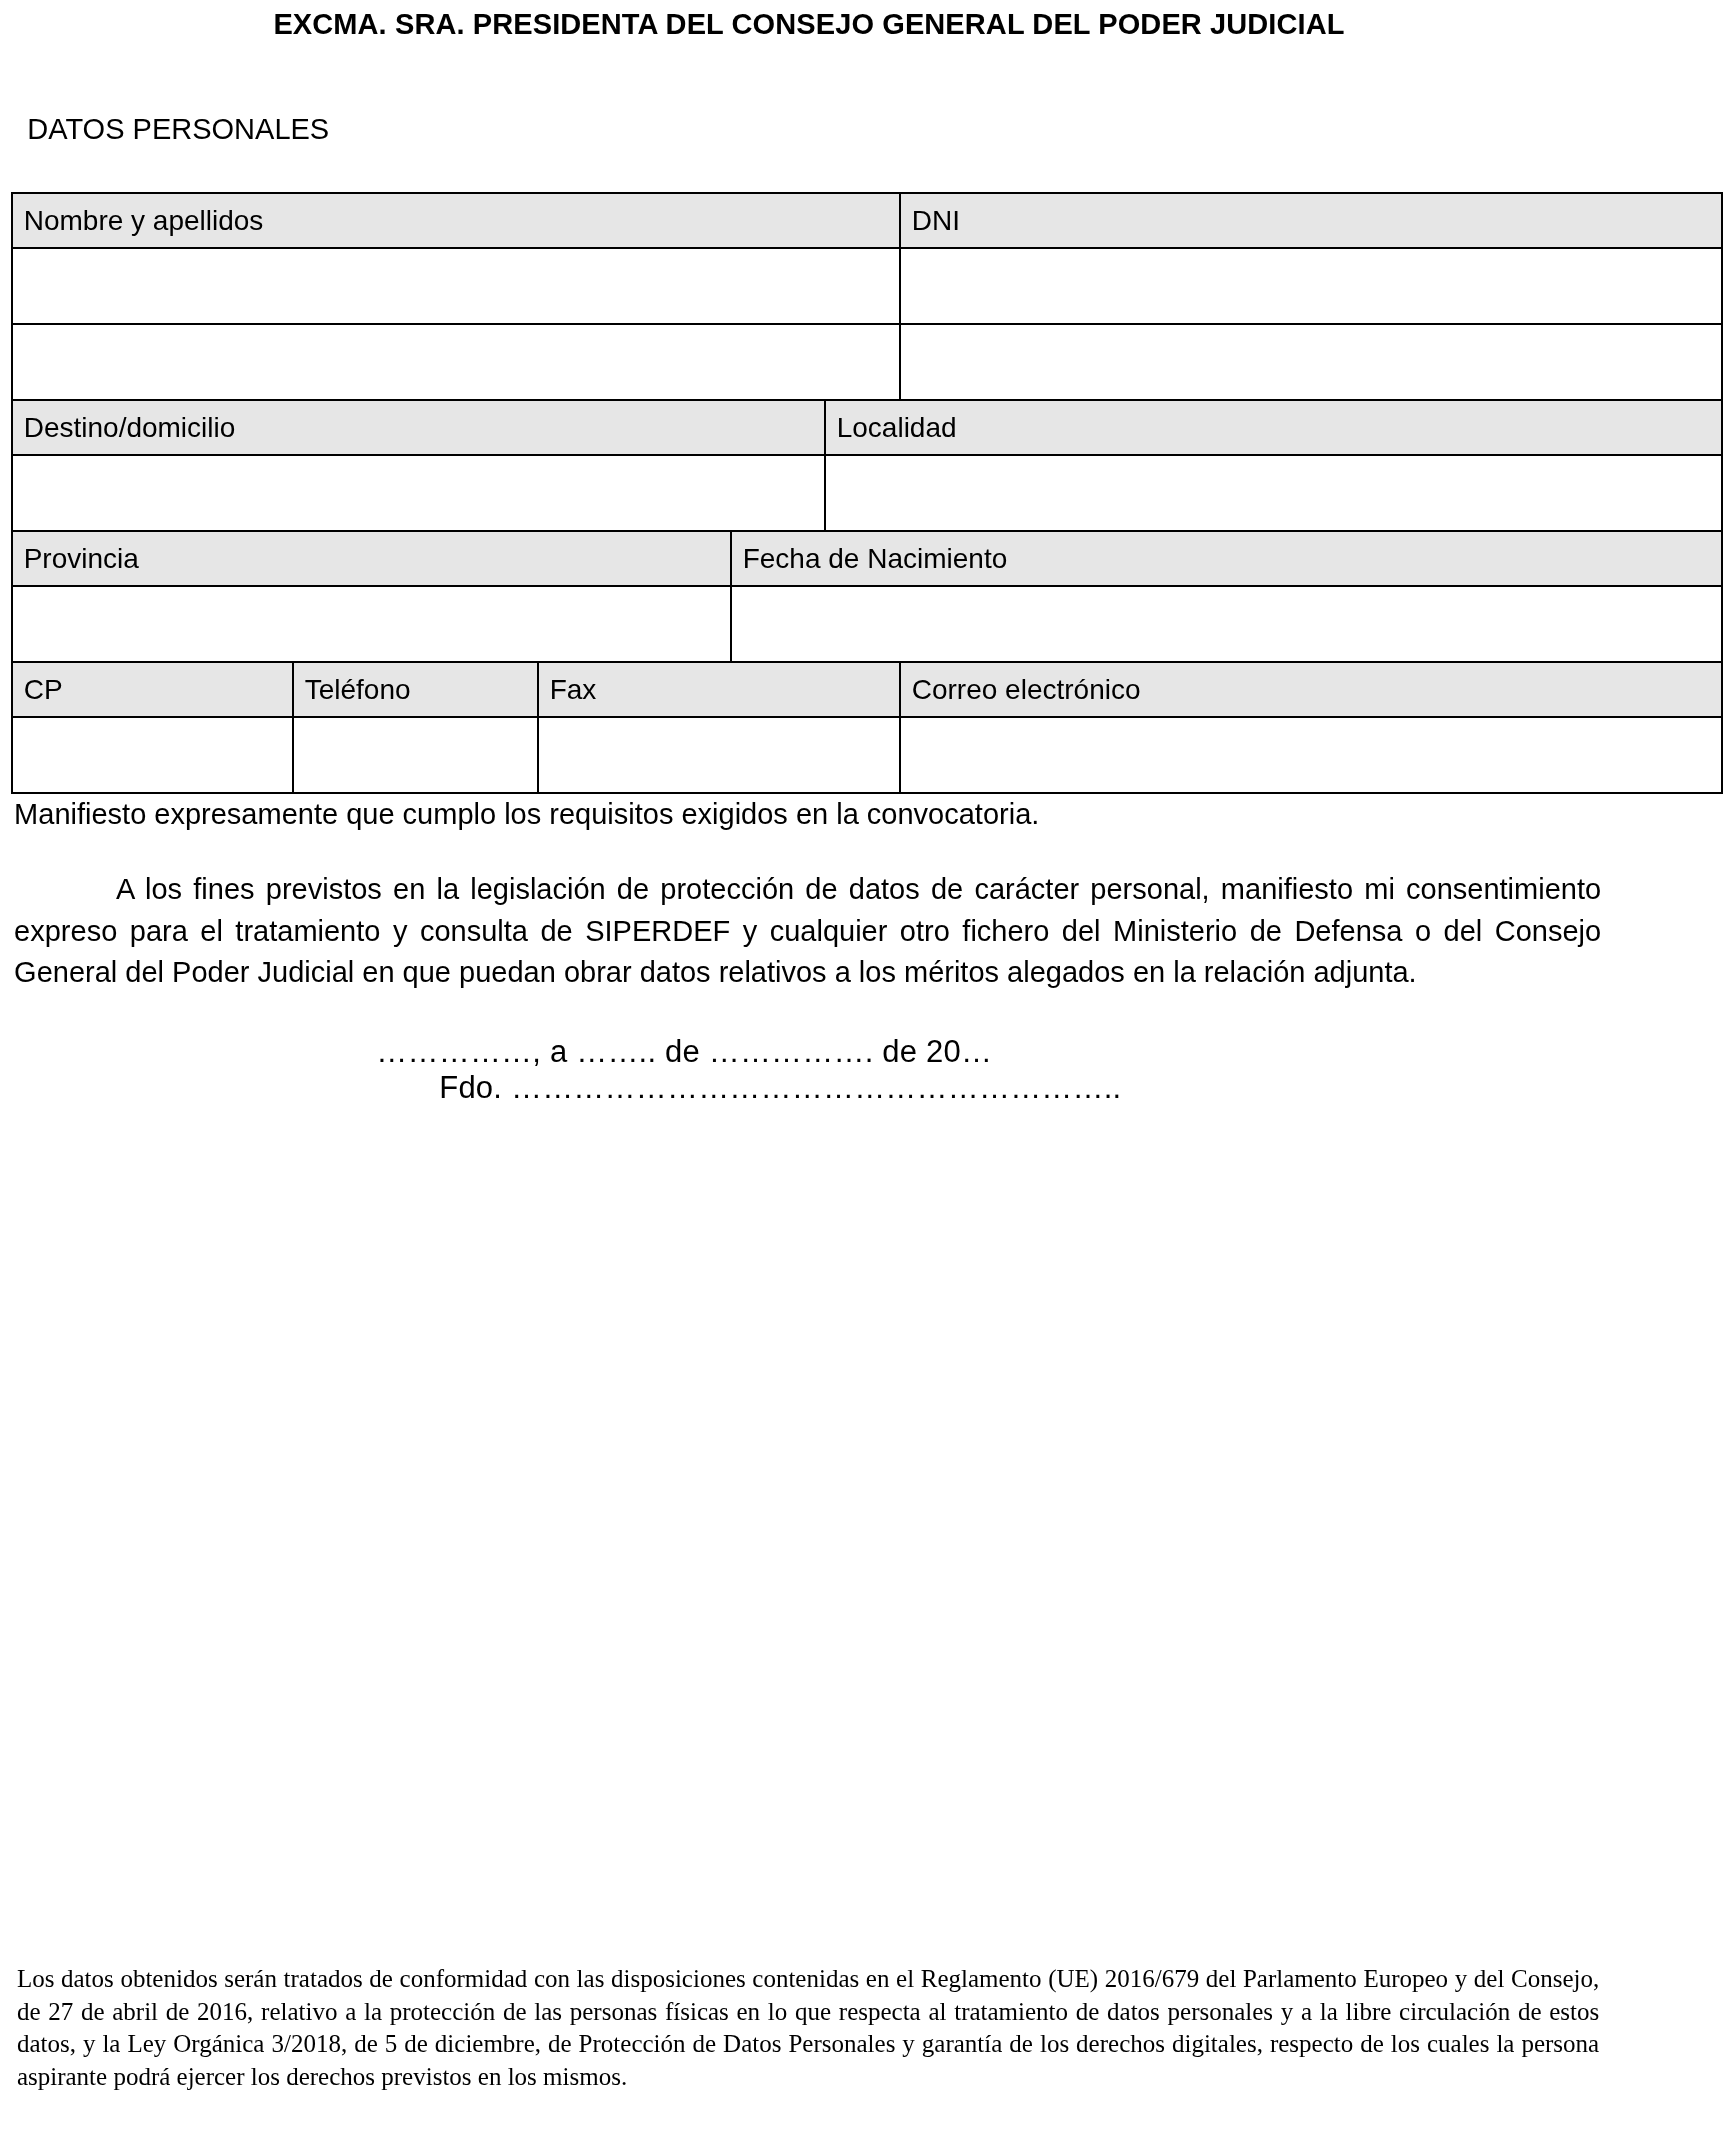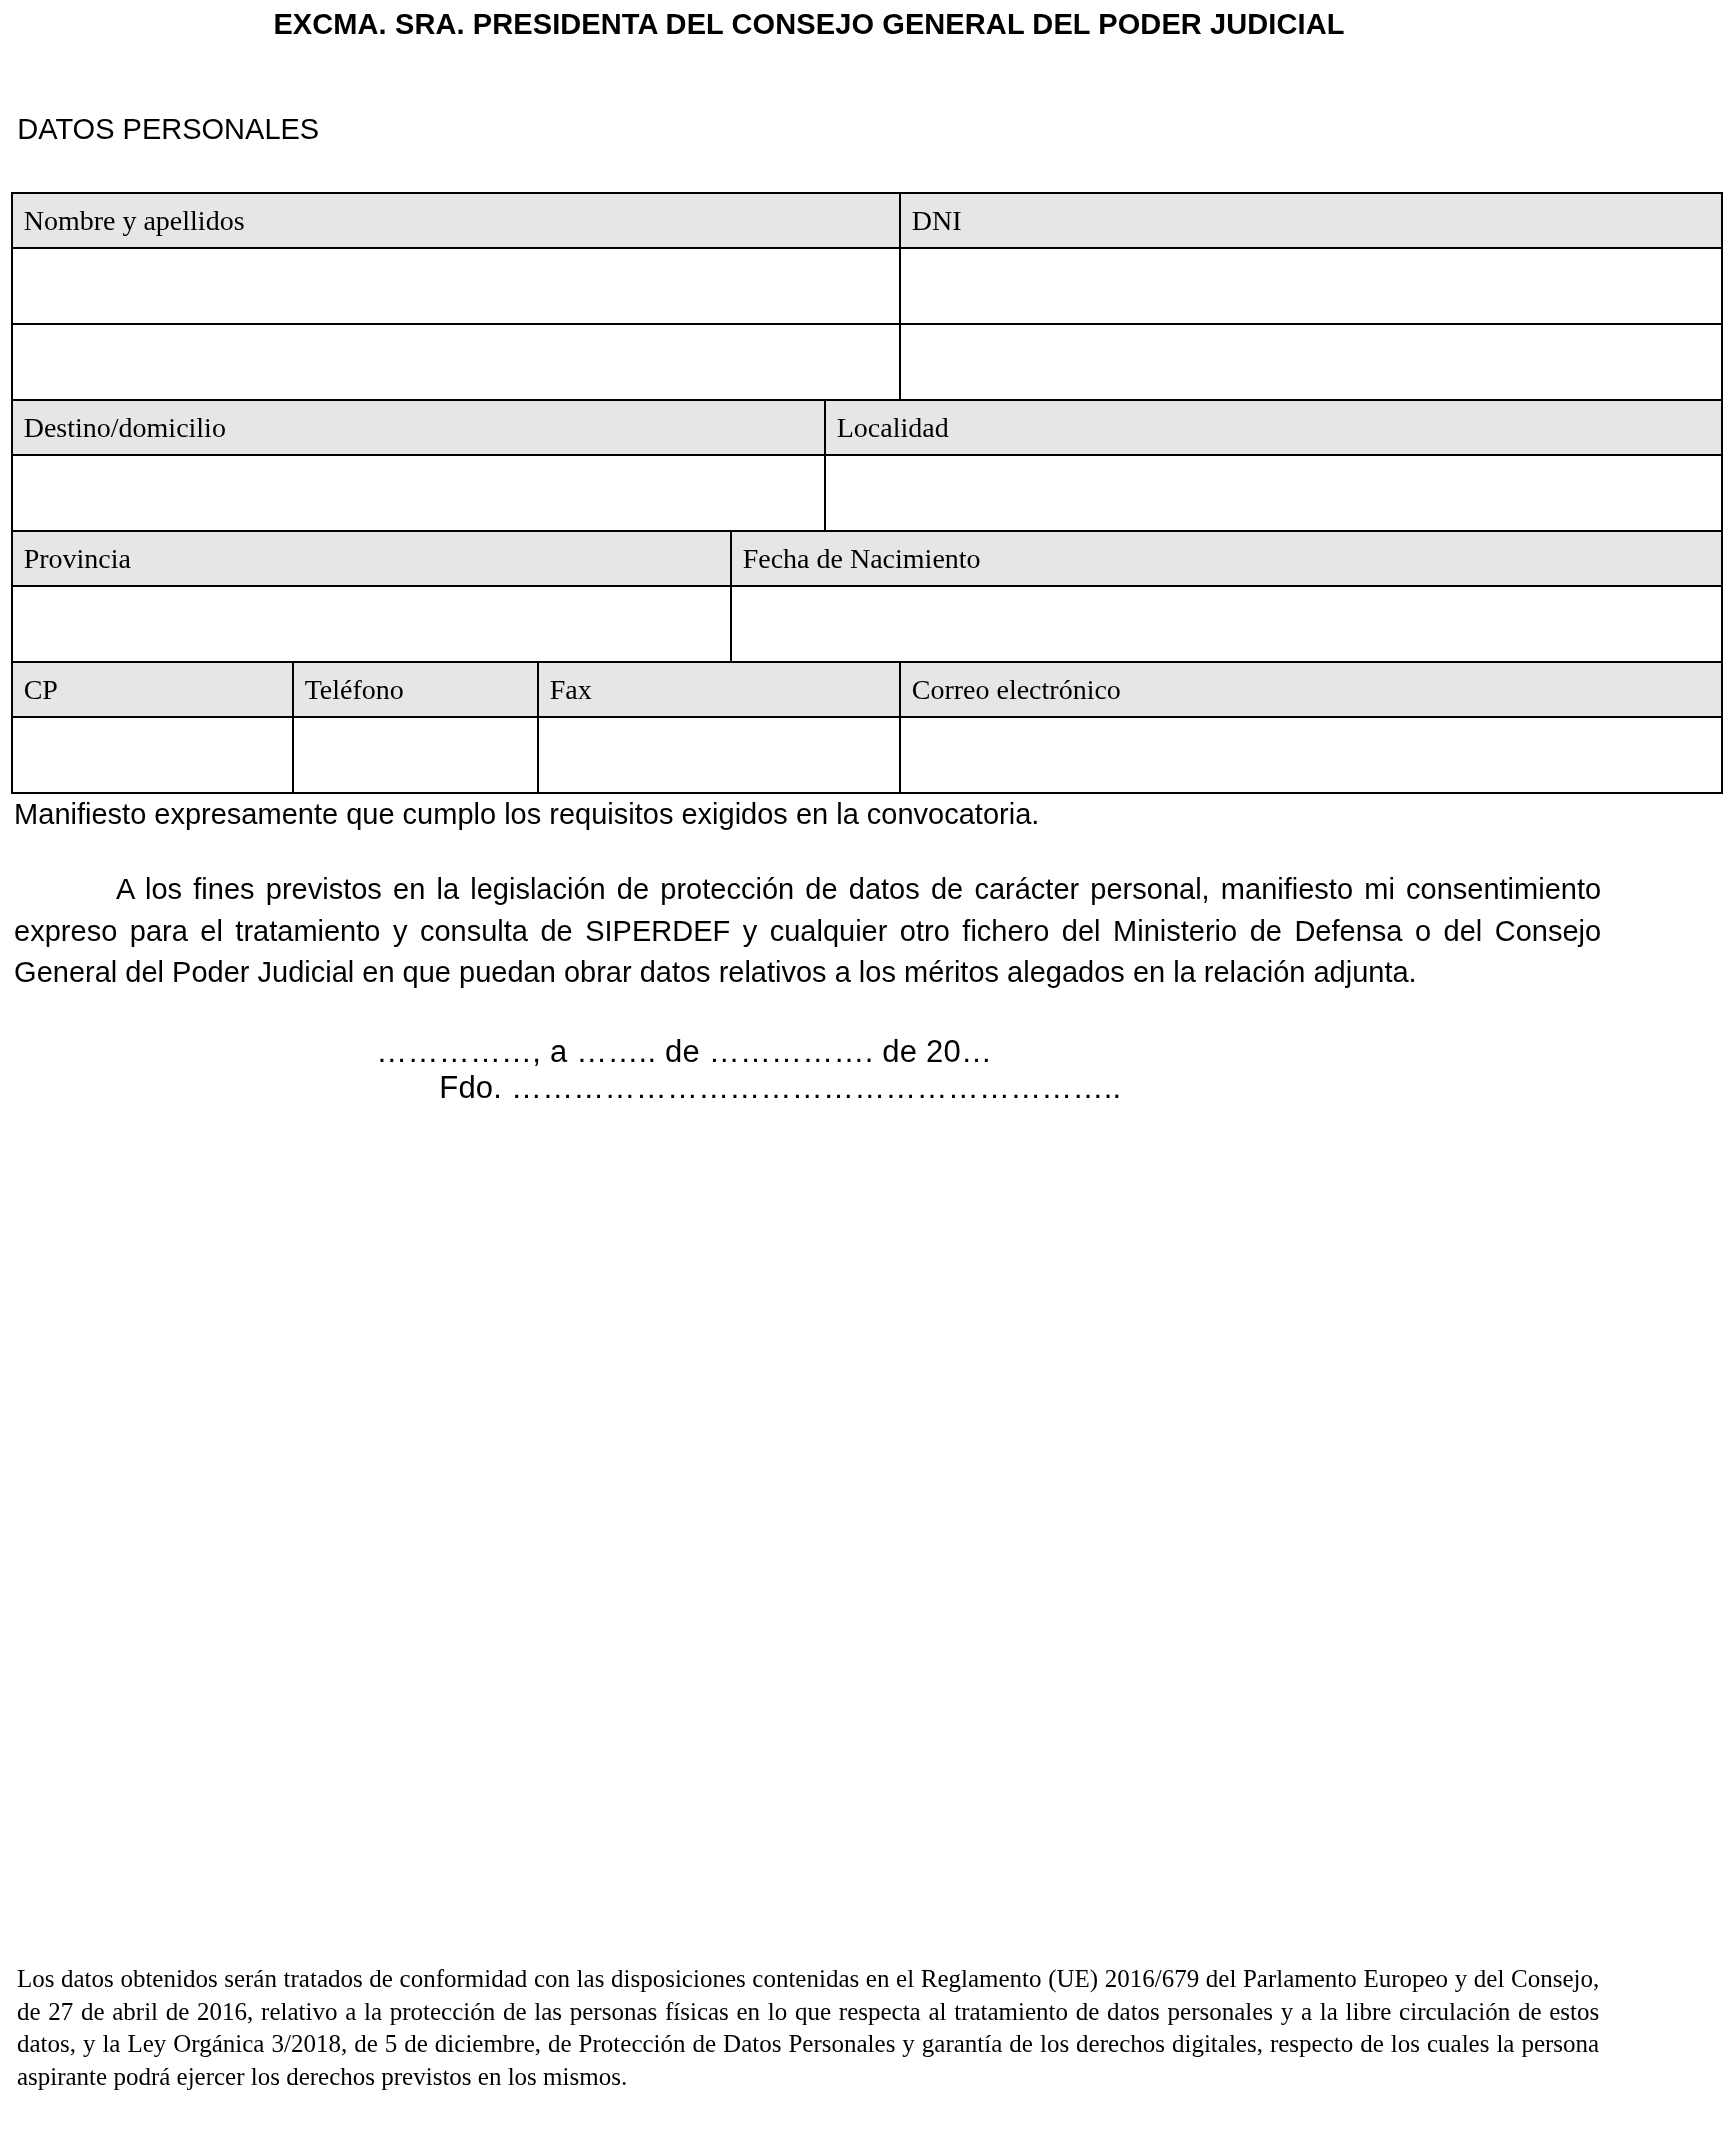--- a/index.html
+++ b/index.html
@@ -32,21 +32,21 @@
     letter-spacing: 0.1px;
     padding-top: 5.6px;
     line-height: 1.25;
     white-space: nowrap;
   }
 
   
   .section-heading {
     font-size: 29px;
     margin-top: 70px;
-    margin-left: 6px;
+    margin-left: 16px;
     line-height: 1.2;
   }
 
   
   .form-table {
     margin-top: 45px;
     width: 1711px;
     border-collapse: collapse;
     table-layout: fixed;
   }
@@ -56,21 +56,20 @@
     vertical-align: top;
   }
   .label-cell {
     background: #e6e6e6;
     height: 53px;
     font-size: 28px;
     line-height: 53px;
     padding-left: 10.4px !important;
     white-space: nowrap;
     overflow: hidden;
-    font-family: Liberation Serif, serif;
   }
   .input-cell {
     background: #ffffff;
     height: 74px;
   }
 
   
   .para-block {
     padding: 0 5.6px 0 2.8px;
   }

